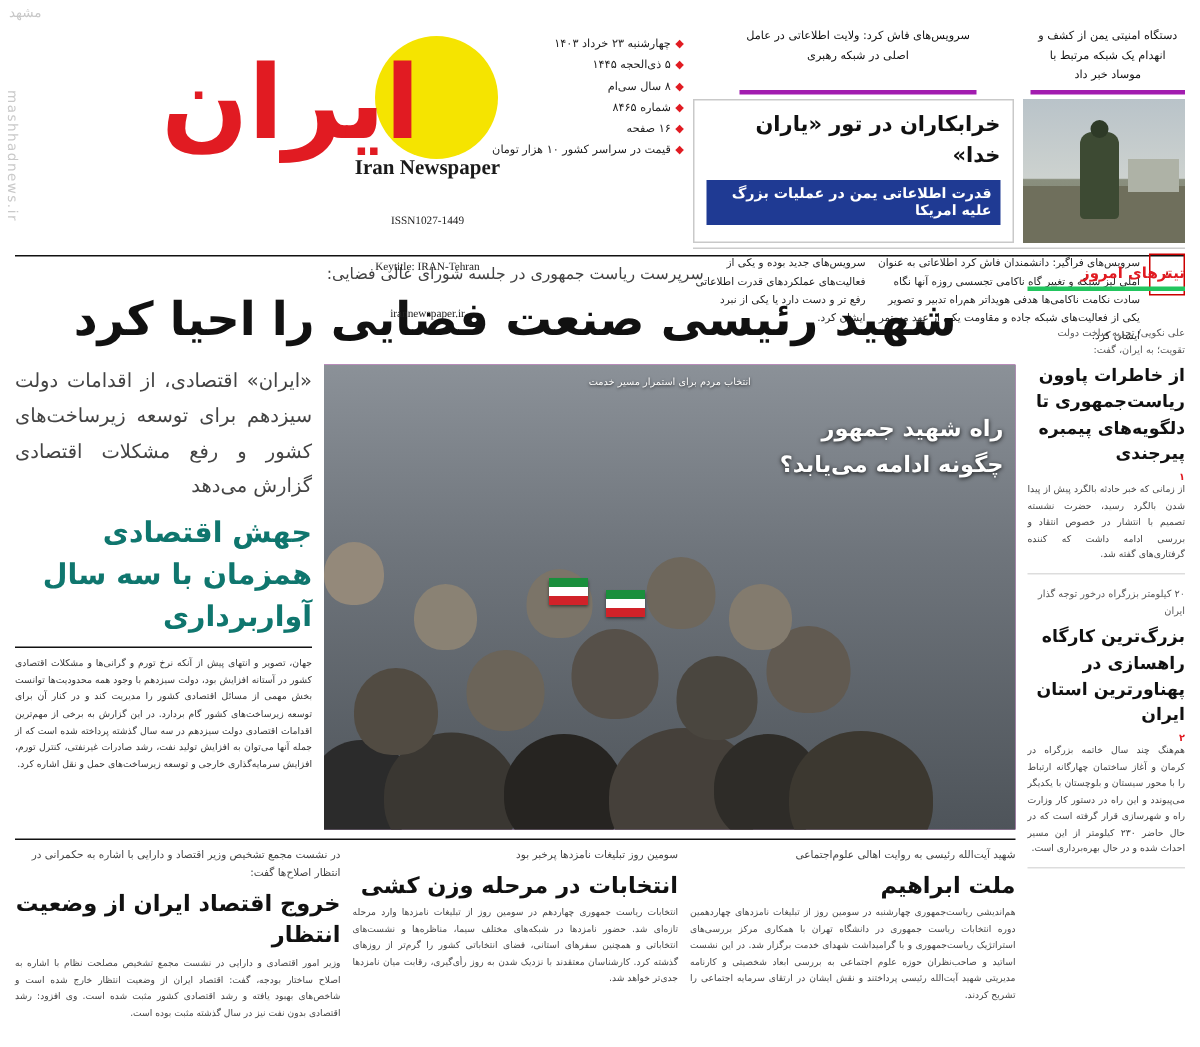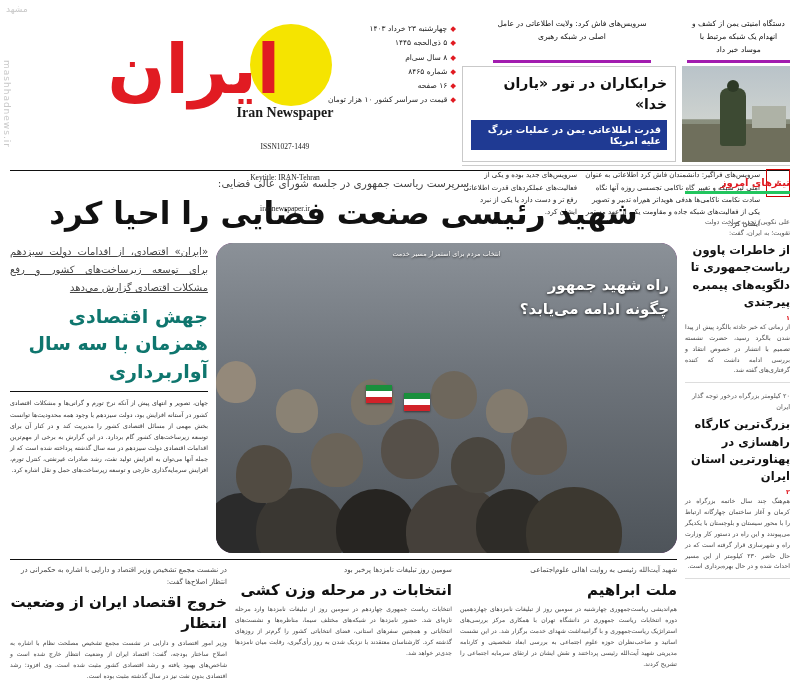--- a/index.html
+++ b/index.html
@@ -107,41 +107,41 @@
 
   
   .middle{flex:1;direction:rtl;display:flex;flex-direction:column;}
   .main-kicker{font-size:10.5px;color:#444;text-align:center;margin-bottom:2px;}
   .main-head{
     font-size:31px;font-weight:bold;text-align:center;line-height:1.35;color:#111;margin:2px 0 8px 0;
     white-space:nowrap;
   }
   .mid-cols{display:flex;direction:rtl;gap:8px;flex:1;}
   .photo-main{
-    flex:1;position:relative;overflow:hidden;background:#701a75;min-height:300px;border-radius:17px;
+    flex:1;position:relative;overflow:hidden;background:#701a75;min-height:300px;
   }
   .photo-main .crowdsky{position:absolute;inset:0;background:linear-gradient(#8b9198,#6f757c 40%,#4e545a);}
   .photo-main .blob{position:absolute;border-radius:50% 50% 45% 45%;}
   .photo-main .caption-box{
     position:absolute;top:6px;right:6px;left:6px;text-align:center;color:#fff;font-size:6.5px;line-height:1.7;
     text-shadow:0 1px 2px rgba(0,0,0,.8);
   }
   .photo-main .bigq{
     position:absolute;top:30px;right:8px;width:150px;color:#fff;font-size:15px;font-weight:bold;
     line-height:1.6;text-align:right;text-shadow:0 1px 3px rgba(0,0,0,.9);
   }
   .flag{position:absolute;width:26px;height:18px;box-shadow:0 1px 2px rgba(0,0,0,.5);}
   .flag .g{height:33.33%;background:#1a8f3c;}
   .flag .w{height:33.33%;background:#fff;}
   .flag .r{height:33.34%;background:#d12229;}
 
   .right-art{
     width:198px;direction:rtl;text-align:right;
   }
-  .art-kicker{font-size:10px;color:#444;line-height:1.8;text-align:justify;text-decoration:underline;}
+  .art-kicker{font-size:13px;color:#444;line-height:1.8;text-align:justify;}
   .art-h{font-size:19px;font-weight:bold;line-height:1.45;margin:6px 0;color:#0f766e;}
   .art-sep{border-top:1px solid #111;margin:6px 0 5px 0;}
   .art-body{font-size:6.2px;color:#333;line-height:1.8;text-align:justify;}
 
   
   .bottom-strip{display:flex;direction:rtl;gap:8px;border-top:1px solid #111;padding-top:5px;margin-top:6px;}
   .bs-col{flex:1;direction:rtl;text-align:right;}
   .bs-kicker{font-size:7px;color:#444;line-height:1.7;}
   .bs-h{font-size:15px;font-weight:bold;line-height:1.45;margin:3px 0;color:#111;}
   .bs-body{font-size:6.1px;color:#444;line-height:1.8;text-align:justify;}

